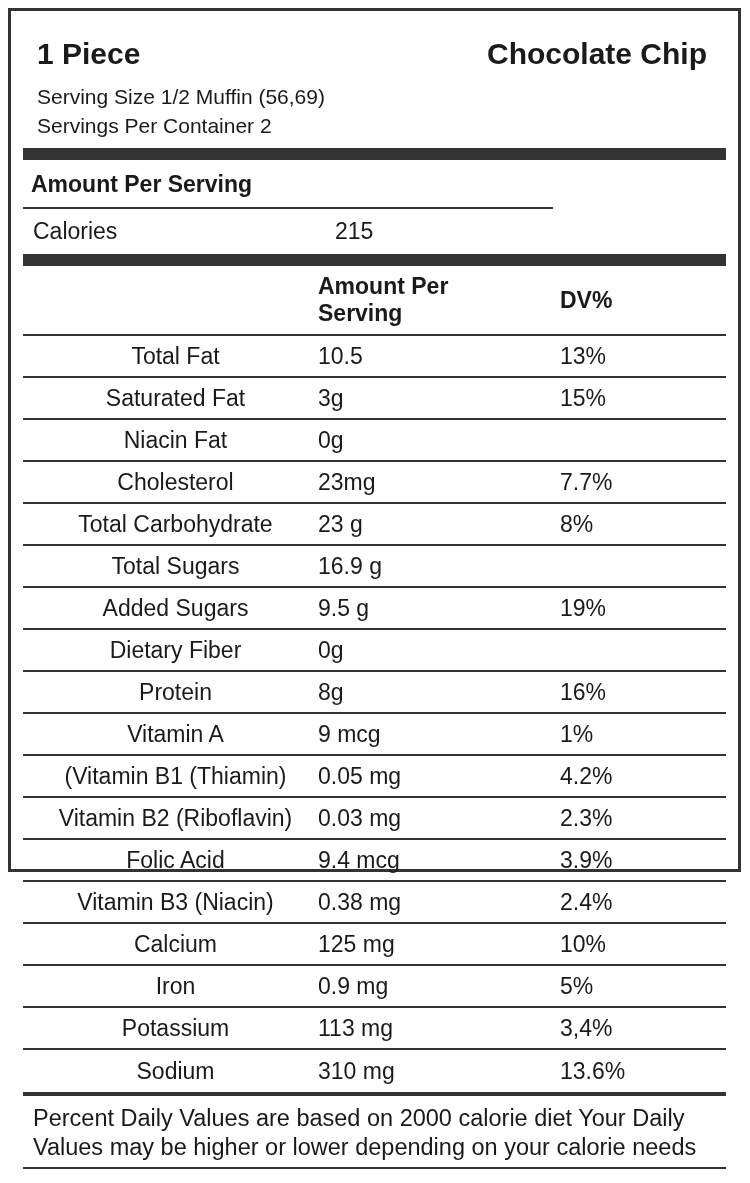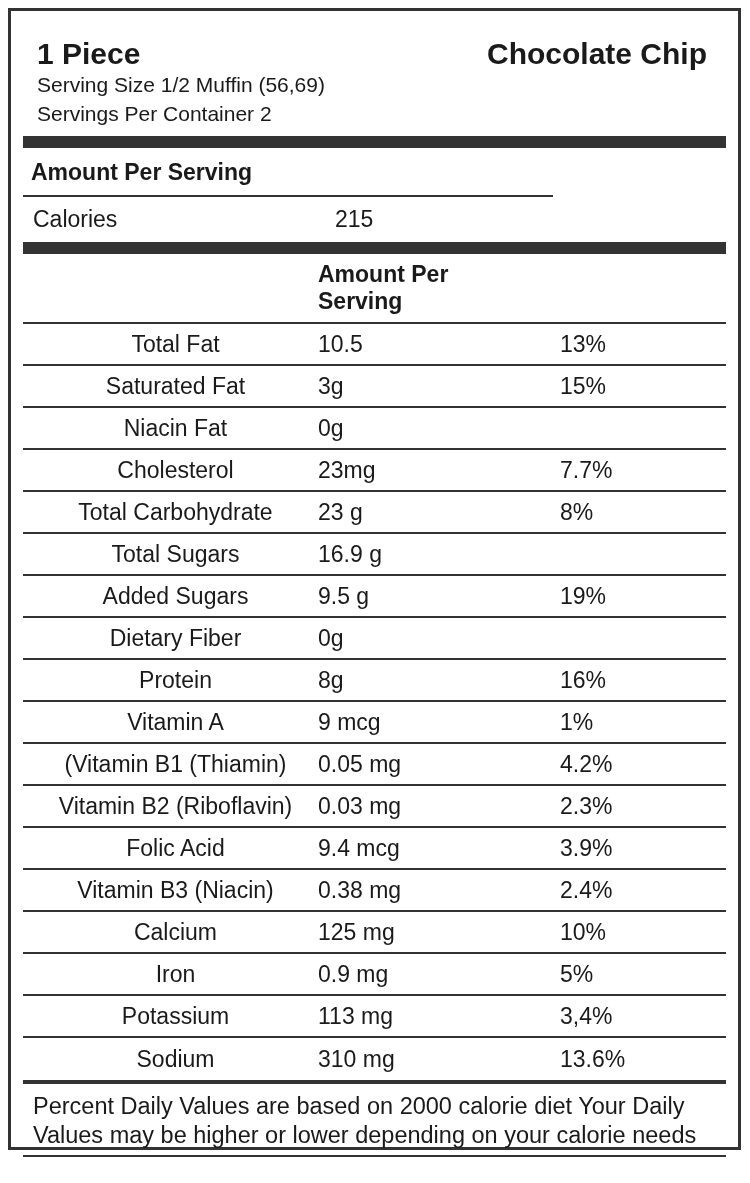--- a/index.html
+++ b/index.html
@@ -6,37 +6,37 @@
   html, body {
     width: 750px;
     background: #ffffff;
     font-family: "Liberation Sans", sans-serif;
     color: #1a1a1a;
   }
   body { height: 1183px; overflow: hidden; }
   .frame {
     margin: 8px;
     width: 733px;
-    height: 1142px;
+    height: 864px;
     border: 3px solid #333333;
     background: #ffffff;
   }
   .inner { margin: 0 12px; }
 
   
   .header { margin-top: 26px; padding-left: 14px; padding-right: 19px; }
   .title-row {
     display: flex;
     justify-content: space-between;
     align-items: baseline;
     font-size: 30px;
     font-weight: bold;
     line-height: 33px;
   }
-  .sublines { margin-top: 0; font-size: 21px; line-height: 29px; }
+  .sublines { margin-top: 12px; font-size: 21px; line-height: 29px; }
 
   .thick-bar { height: 12px; background: #333333; }
   .bar1 { margin-top: 8px; }
 
   
   .aps-heading {
     font-size: 23px;
     font-weight: bold;
     padding: 11px 0 9px 8px;
   }
@@ -106,20 +106,21 @@
       <span>215</span>
     </div>
   </div>
 
   <div class="inner thick-bar"></div>
 
   <div class="inner ntable">
     <div class="nhead">
       <div class="cell-name"></div>
       <div class="col-amount">Amount Per Serving</div>
+      <div class="col-dv">DV%</div>
     </div>
     <div id="rows-host">
   <div class="nrow">
     <div class="cell-name">Total Fat</div>
     <div class="cell-amount">10.5</div>
     <div class="cell-dv">13%</div>
   </div>
 
   <div class="nrow">
     <div class="cell-name">Saturated Fat</div>

